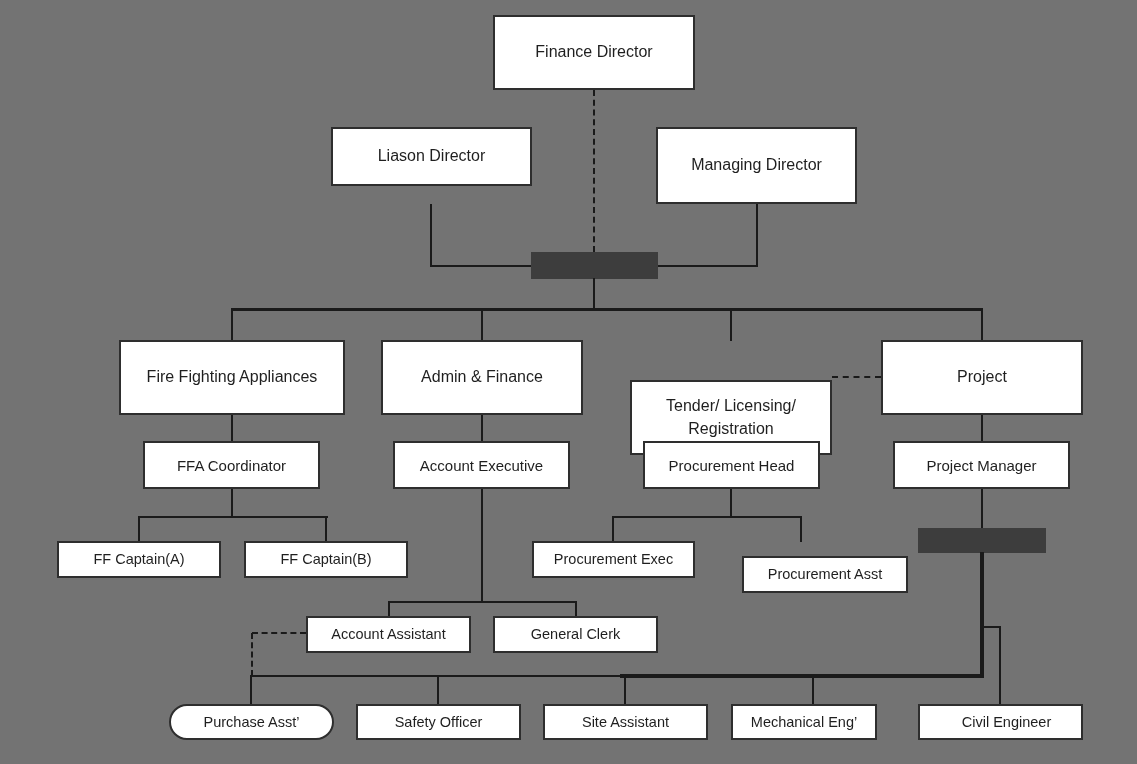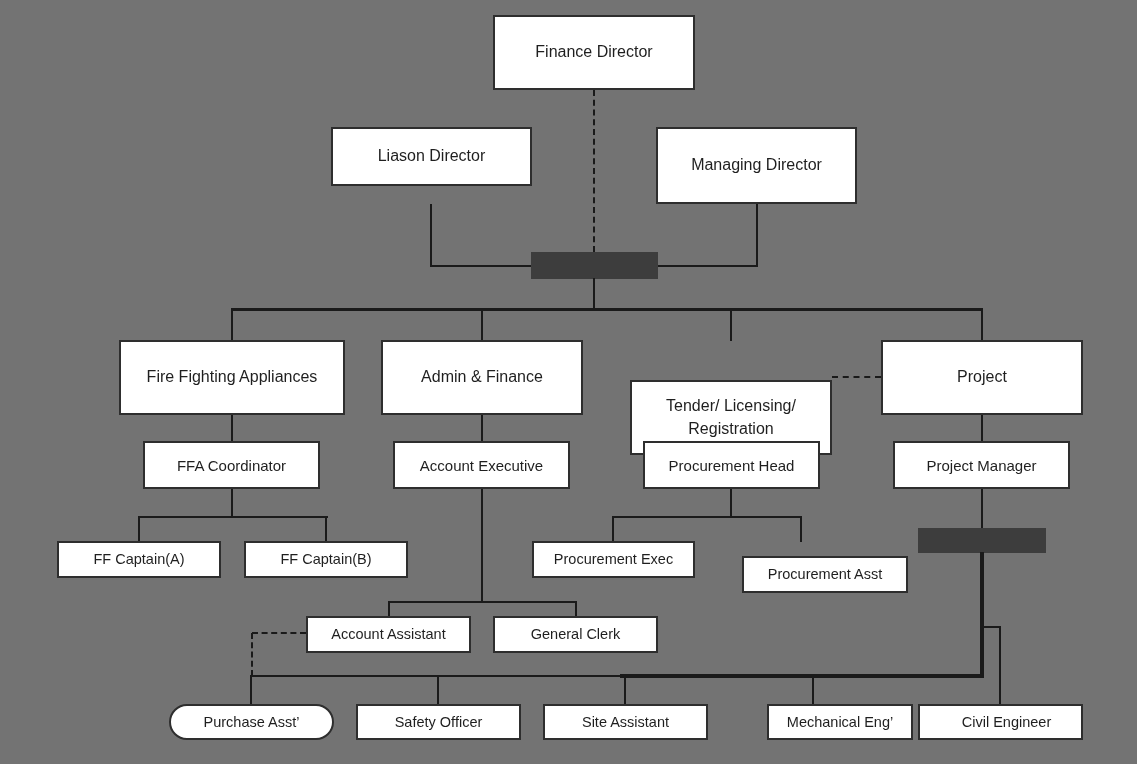--- a/index.html
+++ b/index.html
@@ -126,16 +126,16 @@
   <div class="box sm" style="left:244px; top:541px; width:164px; height:37px;">FF Captain(B)</div>
   <div class="box sm" style="left:532px; top:541px; width:163px; height:37px;">Procurement Exec</div>
   <div class="box sm" style="left:718px; top:556px; width:166px; height:37px;margin-left:24px;">Procurement Asst</div>
 
   <div class="box sm" style="left:306px; top:616px; width:165px; height:37px;">Account Assistant</div>
   <div class="box sm" style="left:493px; top:616px; width:165px; height:37px;">General Clerk</div>
 
   <div class="box sm" style="left:169px; top:704px; width:165px; height:36px;border-radius:18px;">Purchase Asst’</div>
   <div class="box sm" style="left:356px; top:704px; width:165px; height:36px;">Safety Officer</div>
   <div class="box sm" style="left:543px; top:704px; width:165px; height:36px;">Site Assistant</div>
-  <div class="box sm" style="left:731px; top:704px; width:146px; height:36px;margin-left:36px;">Mechanical Eng’</div>
+  <div class="box sm" style="left:731px; top:704px; width:146px; height:36px;">Mechanical Eng’</div>
   <div class="box sm" style="left:918px; top:704px; width:165px; height:36px;padding-left:12px;">Civil Engineer</div>
 
 </div>
 
 </body></html>

